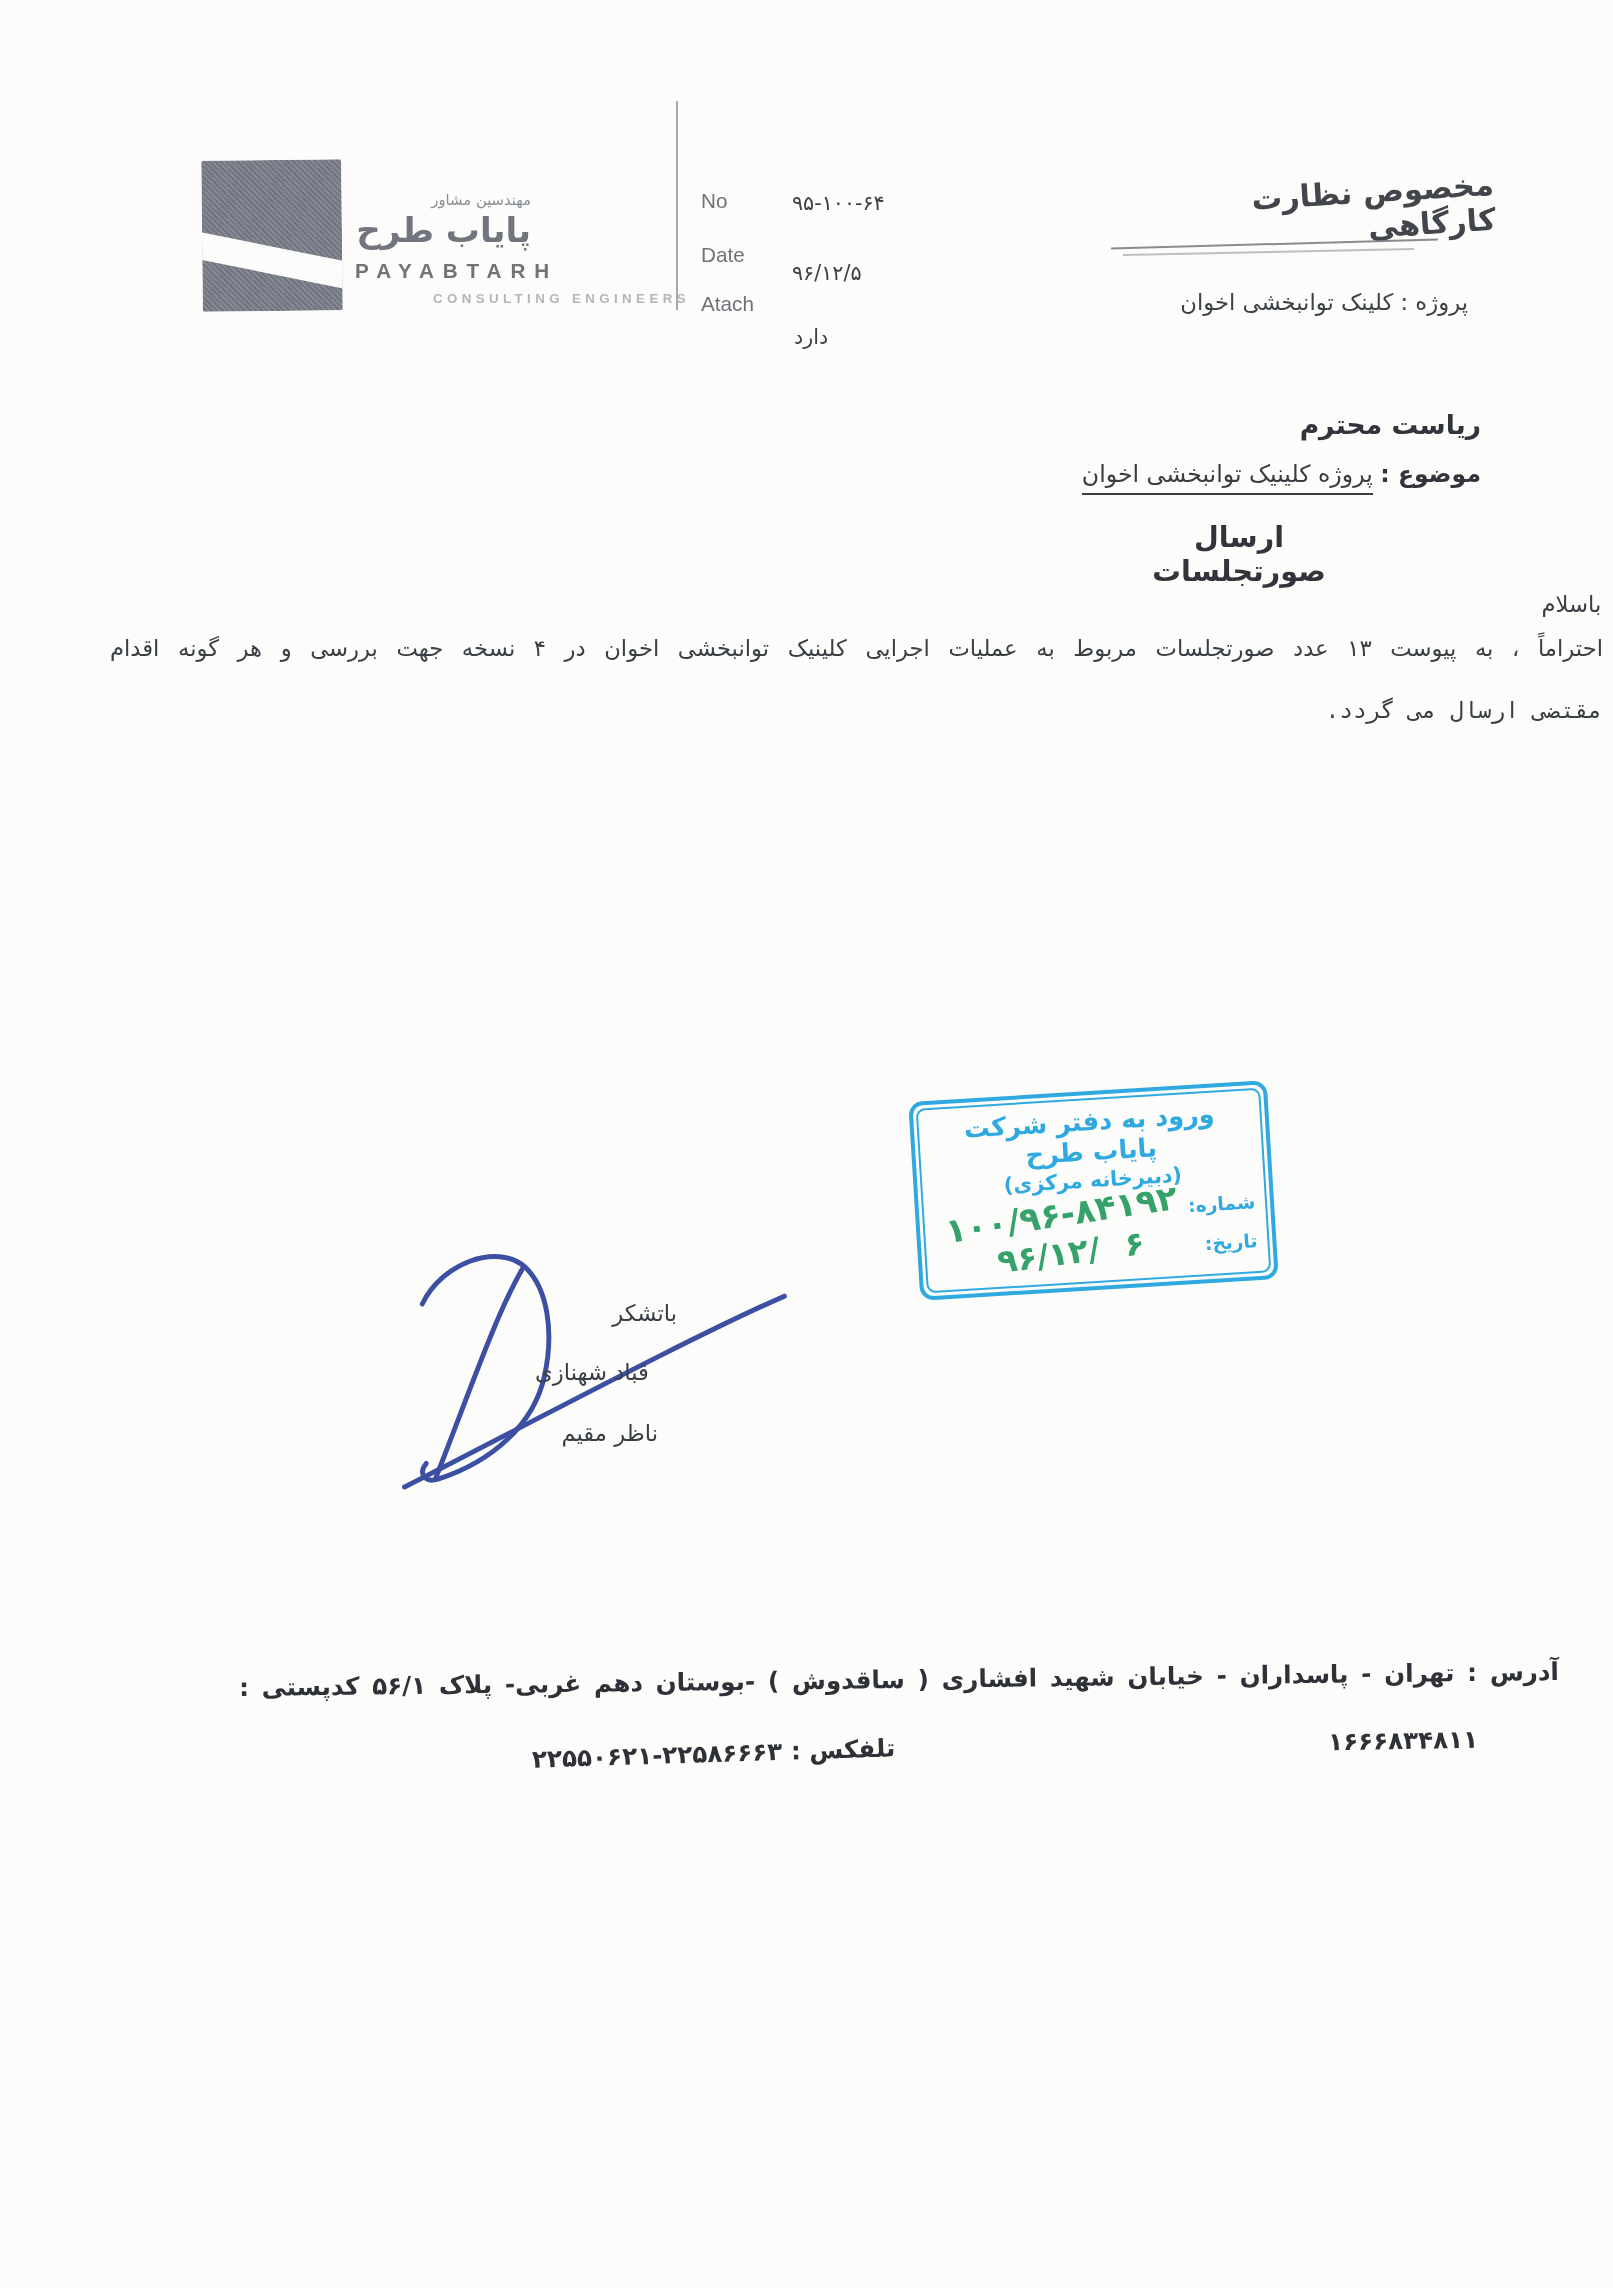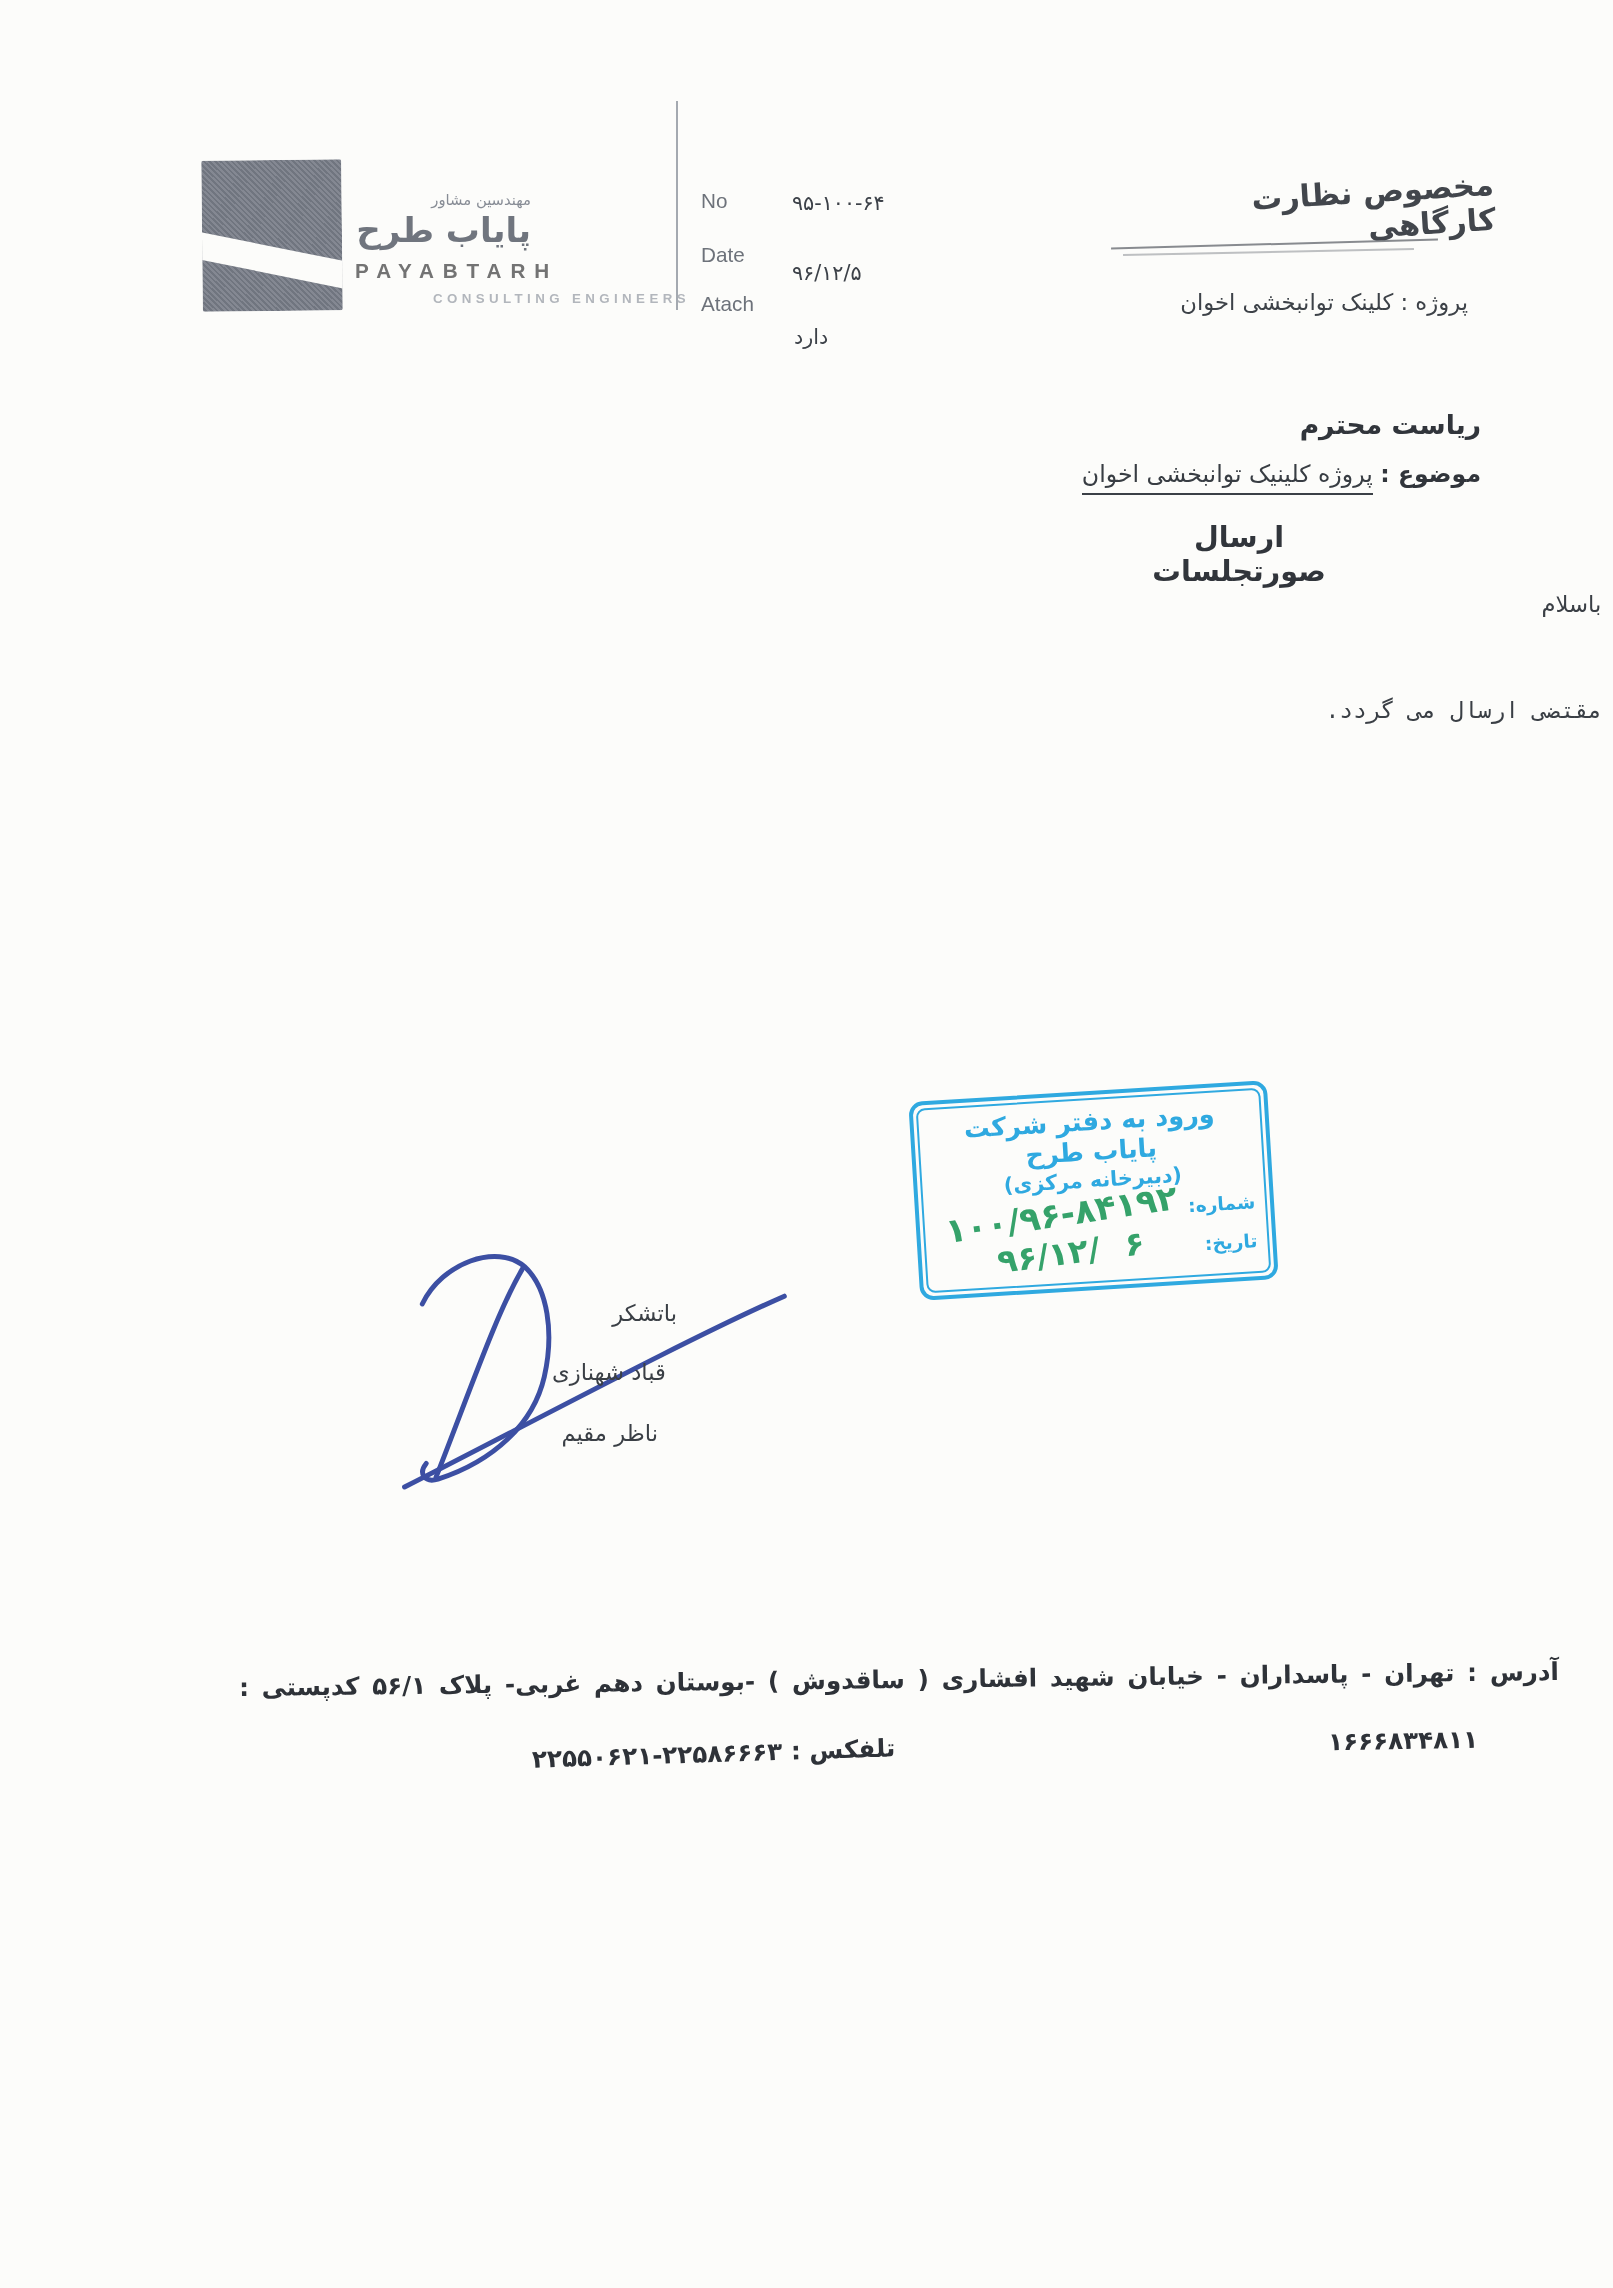--- a/index.html
+++ b/index.html
@@ -75,21 +75,21 @@
   .stamp-row { display:flex; align-items:center; margin-top:0px; }
   .stamp-row-label { font-size:18.7px; font-weight:bold; color:#2fa9e0; flex:0 0 auto; }
   .stamp-hand { flex:1 1 auto; text-align:center; font-size:34px; font-weight:bold;
     color:#35a26a; direction:ltr; transform:rotate(-5deg); letter-spacing:2px; }
   .stamp-hand.date { font-size:32.5px; transform:rotate(-4deg); word-spacing:13.8px; }
 
   
   .sig-svg { left:377px; top:1241px; }
   .sig-closing { left:574px; top:1300px; width:103px; text-align:right;
     font-size:22.7px; direction:rtl; }
-  .sig-name { left:535px; top:1359px; width:148px; text-align:center;
+  .sig-name { left:535px; top:1359px; width:148px; text-align:left;
     font-size:22.7px; direction:rtl; }
   .sig-role { left:535px; top:1420px; width:123px; text-align:right;
     font-size:22.7px; direction:rtl; }
 
   
   .footer-address { left:239px; top:1665px; width:1320px; font-size:24.6px;
     font-weight:bold; color:#2e3238; direction:rtl; white-space:nowrap;
     text-align:justify; text-align-last:justify; transform:rotate(-0.7deg); }
   .footer-postal { left:1328px; top:1726px; font-size:24.6px; font-weight:bold;
     color:#2e3238; direction:ltr; transform:rotate(-1deg); letter-spacing:1px; }
@@ -124,20 +124,21 @@
   <div class="abs project-note fa">پروژه : کلینک توانبخشی اخوان</div>
 
   <div class="abs recipient fa">ریاست محترم</div>
   <div class="abs subject-line fa">
     <span class="subject-label">موضوع :</span>
     <span> </span>
     <span class="subject-value">پروژه کلینیک توانبخشی اخوان</span>
   </div>
   <div class="abs doc-title fa">ارسال صورتجلسات</div>
   <div class="abs salutation fa">باسلام</div>
+  <div class="abs para-line1 fa">احتراماً ، به پیوست ۱۳ عدد صورتجلسات مربوط به عملیات اجرایی کلینیک توانبخشی اخوان در ۴ نسخه جهت بررسی و هر گونه اقدام</div>
   <div class="abs para-line2 fa">مقتضی ارسال می گردد.</div>
 
   <div class="abs stamp">
     <div class="stamp-inner">
       <div class="stamp-line1">ورود به دفتر شرکت پایاب طرح</div>
       <div class="stamp-line2">(دبیرخانه مرکزی)</div>
       <div class="stamp-row">
         <span class="stamp-row-label">شماره:</span>
         <span class="stamp-hand">۱۰۰/۹۶-۸۴۱۹۲</span>
       </div>

